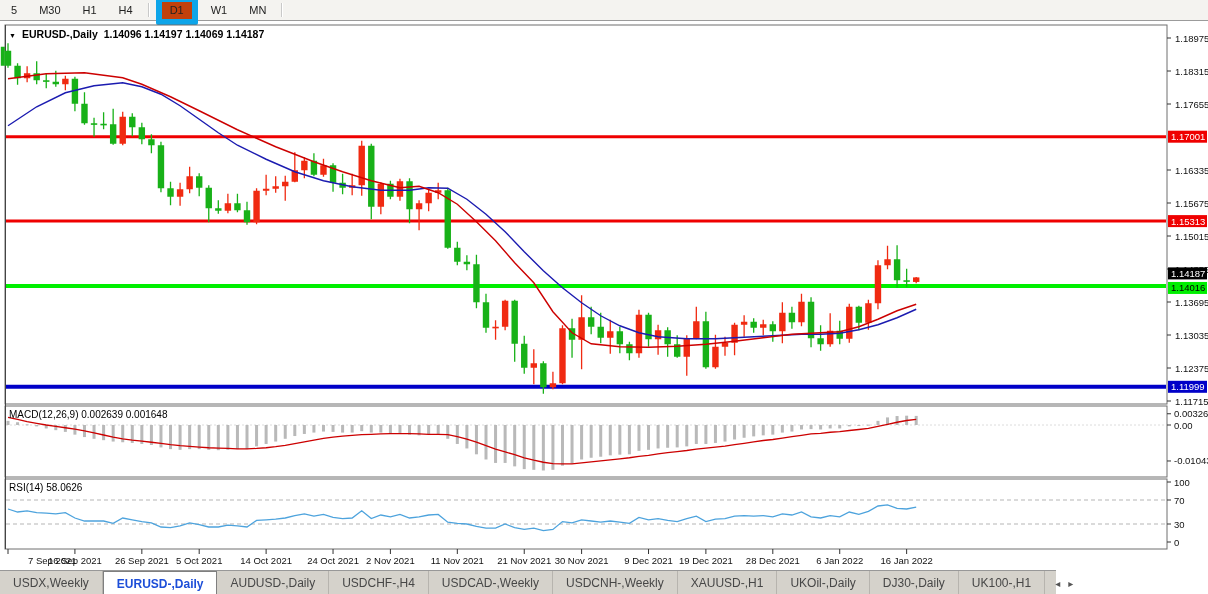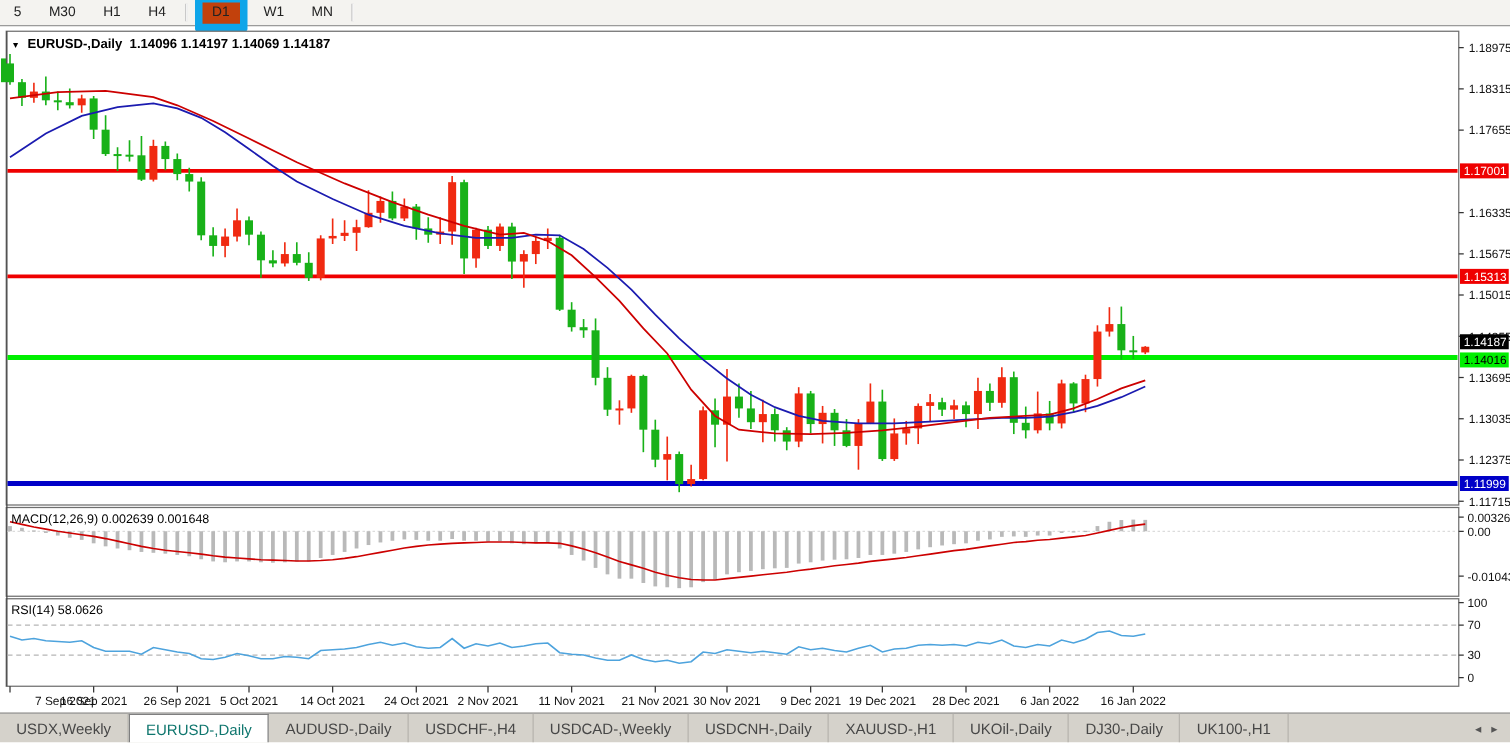--- a/index.html
+++ b/index.html
@@ -10,24 +10,24 @@
     border-bottom:1px solid #9b9b9b;display:flex;align-items:center;font-size:11px;color:#222;}
   .tf-btn{padding:2px 8px;margin:0 2px;border:1px solid transparent;border-radius:2px;cursor:default;line-height:13px;}
   .tf-btn.active{background:#c2410c;border:6px solid #0ea5e9;}
   .tf-sep{width:1px;height:14px;background:#c9c9c9;border-right:1px solid #fff;margin:0 4px;}
 
   
   #chart-svg{position:absolute;left:0;top:21px;}
   svg text{font-family:"Liberation Sans",sans-serif;}
 
   
-  #tab-bar{position:absolute;left:0;top:570px;width:1208px;height:24px;background:#d5d2cb;
+  #tab-bar{position:absolute;left:0;top:570px;width:1056px;height:24px;background:#d5d2cb;
     border-top:1px solid #989898;display:flex;align-items:stretch;font-size:12px;color:#474747;}
   .tab{display:flex;align-items:center;padding:0 13px;border-right:1px solid #b7b4ae;cursor:default;white-space:nowrap;}
-  .tab.active{background:#ffffff;color:#0f766e;border:1px solid #7f7f7f;border-bottom:none;margin-top:0px;}
+  .tab.active{background:#ffffff;color:#1d4ed8;border:1px solid #7f7f7f;border-bottom:none;margin-top:0px;font-weight:bold;}
   #tab-arrows{margin-left:auto;display:flex;align-items:center;gap:8px;padding:0 10px;color:#555;font-size:10px;}
   .tab-arrow{cursor:default;}
 </style>
 </head>
 <body>
 <div id="app">
 
   <div id="tf-bar">
       <div class="tf-btn">5</div>
       <div class="tf-btn">M30</div>
@@ -452,21 +452,21 @@
           <text x="906.6400000000001" y="543" text-anchor="middle">16 Jan 2022</text>
         </g>
       </svg></div>
 
   <div id="tab-bar">
       <div class="tab">USDX,Weekly</div>
       <div class="tab active">EURUSD-,Daily</div>
       <div class="tab">AUDUSD-,Daily</div>
       <div class="tab">USDCHF-,H4</div>
       <div class="tab">USDCAD-,Weekly</div>
-      <div class="tab">USDCNH-,Daily</div>
+      <div class="tab">USDCNH-,Weekly</div>
       <div class="tab">XAUUSD-,H1</div>
       <div class="tab">UKOil-,Daily</div>
       <div class="tab">DJ30-,Daily</div>
       <div class="tab">UK100-,H1</div>
       <div id="tab-arrows">
         <span class="tab-arrow">◂</span>
         <span class="tab-arrow">▸</span>
       </div>
     </div>
 </div>

